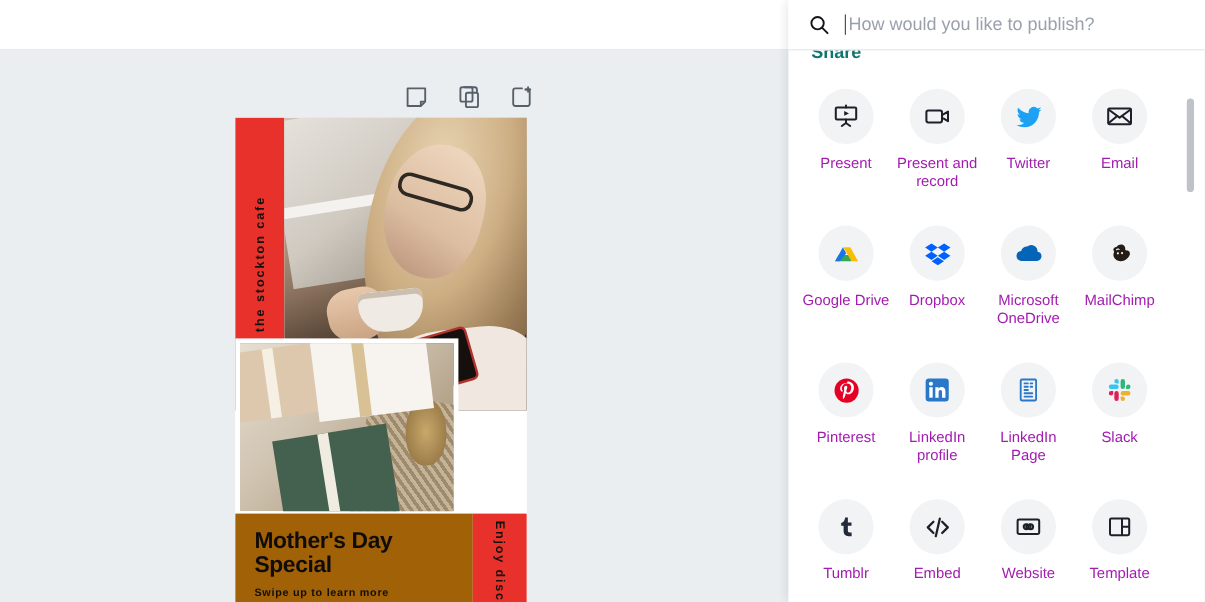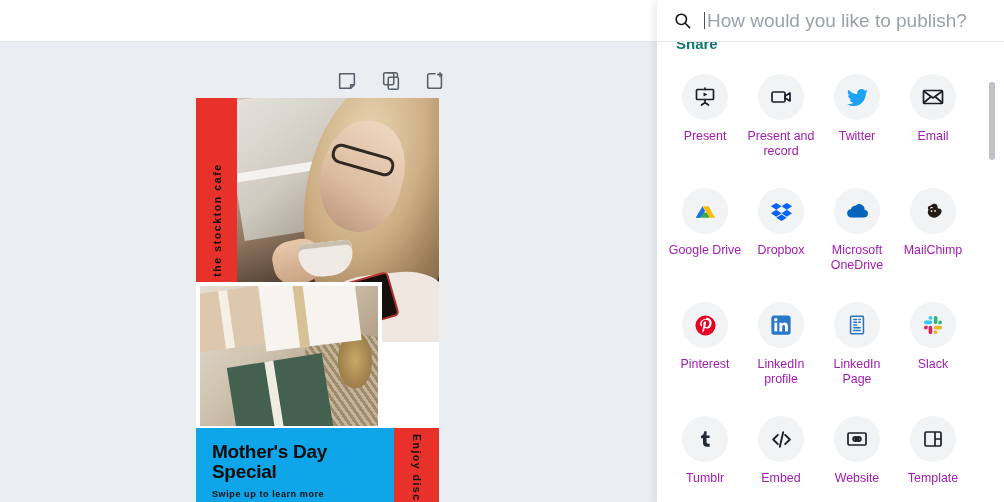--- a/index.html
+++ b/index.html
@@ -143,21 +143,21 @@
   }
   .d-redbar-right .vtext {
     position:absolute; left:50%; top:6px;
     transform:translateX(-50%);
     writing-mode:vertical-rl;
     font-size:10.5px; font-weight:700; letter-spacing:1.5px;
     color:#14110f; white-space:nowrap;
   }
   .d-footer {
     position:absolute; left:0; top:330px; width:198px; height:74px;
-    background:#0ea5e9; padding:14px 16px 0 16px;
+    background:#a16207; padding:14px 16px 0 16px;
   }
   .d-footer .title {
     font-size:19px; font-weight:700; line-height:20px;
     color:#0f0c0b; letter-spacing:-.3px;
   }
   .d-footer .sub {
     margin-top:7px; font-size:9px; font-weight:700;
     letter-spacing:.6px; color:#120e0d;
   }
 
@@ -181,21 +181,21 @@
     display:flex; align-items:center; padding:0 16px; z-index:5;
   }
   .searchbar .mag { width:19px; height:19px; color:#12141a; flex:0 0 19px; }
   .searchbar .mag svg { display:block; width:19px; height:19px; }
   .searchbar .caret {
     width:1px; height:17px; background:#4a5160; margin:0 0 0 12px; flex:0 0 1px;
   }
   .searchbar input {
     border:0; outline:0; flex:1 1 auto; margin-left:2px;
     font-family:"Liberation Sans", sans-serif;
-    font-size:19px; color:#2c3340; background:transparent;
+    font-size:15px; color:#2c3340; background:transparent;
   }
   .searchbar input::placeholder { color:#9aa1ad; }
 
   .grid {
     position:absolute; left:0; top:56px; width:330px;
     display:flex; flex-wrap:wrap;
     padding:0 0 0 10px;
   }
   .cell {
     width:76px; margin:0 0 11px 0; padding-top:18px;

